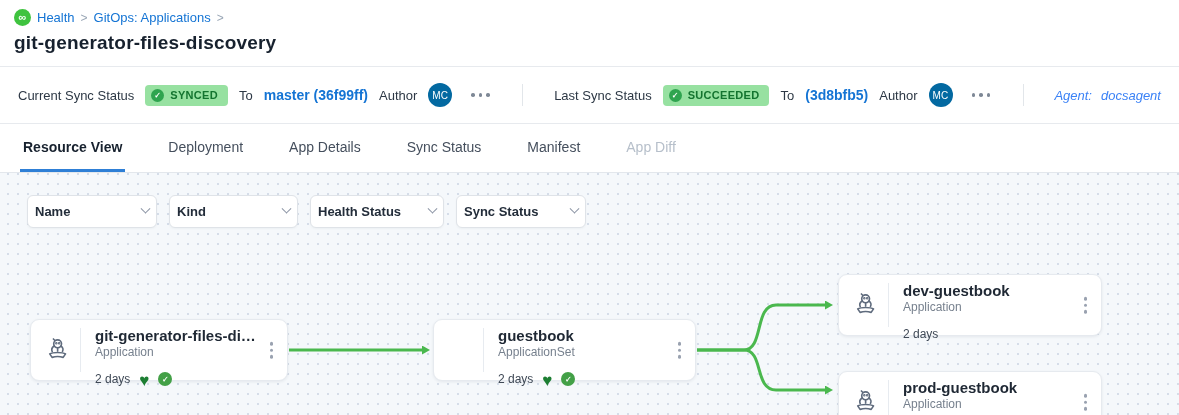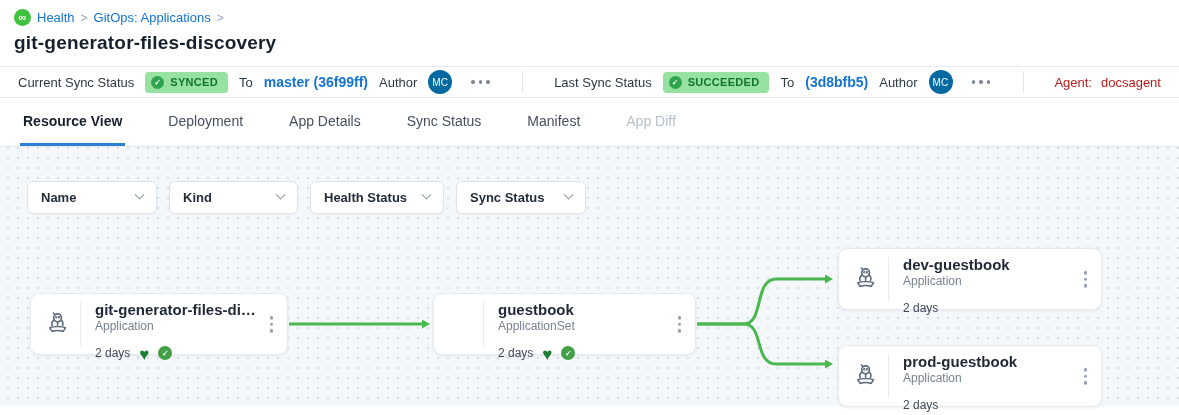--- a/index.html
+++ b/index.html
@@ -10,58 +10,58 @@
   .app-header { height:66px; padding:9px 0 0 14px; background:#fff; }
   .breadcrumb { display:flex; align-items:center; gap:6px; font-size:13px; }
   .bc-icon { width:17px; height:17px; border-radius:50%; background:#3fc33f; color:#fff;
              display:inline-flex; align-items:center; justify-content:center;
              font-size:11px; font-weight:700; line-height:1; }
   .bc-link { color:#1474d4; text-decoration:none; cursor:pointer; }
   .bc-sep { color:#9aa7b6; font-size:12px; }
   .page-title { margin-top:6px; font-size:19px; font-weight:700; color:#17212e; letter-spacing:.2px; }
 
   
-  .statusbar { height:32px; border-top:1px solid #e7eaee; border-bottom:1px solid #e7eaee;
+  .statusbar { height:58px; border-top:1px solid #e7eaee; border-bottom:1px solid #e7eaee;
                display:flex; align-items:center; padding:0 18px; justify-content:space-between; }
   .sync-group { display:flex; align-items:center; gap:11px; }
   .sb-label { font-size:13px; color:#2d3845; white-space:nowrap; }
   .badge { display:inline-flex; align-items:center; gap:6px; background:#97e1a1; color:#13742f;
            font-size:11px; font-weight:700; letter-spacing:.3px; padding:4px 10px 4px 6px;
            border-radius:4px; white-space:nowrap; }
   .badge-check { width:13px; height:13px; border-radius:50%; background:#2fa44f; color:#fff;
                  display:inline-flex; align-items:center; justify-content:center;
                  font-size:8px; font-weight:700; }
   .revision { font-size:14px; font-weight:700; color:#1474d4; text-decoration:none;
               cursor:pointer; white-space:nowrap; }
   .avatar { width:24px; height:24px; border-radius:50%; background:#0369a1; color:#fff;
             display:inline-flex; align-items:center; justify-content:center;
             font-size:10px; font-weight:400; letter-spacing:.3px;text-align:center; }
   .meatballs { display:inline-flex; gap:4px; margin-left:6px; cursor:pointer; padding:4px 2px; }
   .meatballs i { width:3.5px; height:3.5px; border-radius:50%; background:#7e8896; display:block; }
   .vdiv { width:1px; height:22px; background:#e2e6ea; }
-  .agent { display:flex; align-items:flex-start; gap:9px; font-size:13px; color:#b91c1c; white-space:nowrap; }
+  .agent { display:flex; align-items:flex-start; gap:9px; font-size:13px; color:#3b82f6; white-space:nowrap;font-style:italic; }
 
   
   .tabbar { height:49px; border-bottom:1px solid #e3e7ec; display:flex; align-items:stretch;
             gap:40px; padding-left:20px; }
   .tab { font-size:14px; color:#454f5d; display:flex; align-items:center; padding:0 3px;
          border-bottom:3px solid transparent; cursor:pointer; white-space:nowrap; }
   .tab.active { color:#17212e; font-weight:700; border-bottom-color:#2e7fd6; }
   .tab.disabled { color:#b6bfca; cursor:default; }
 
   
   .graph { position:relative; height:259px; background-color:#f5f8fb;
            background-image:radial-gradient(#d5dde9 1px, rgba(0,0,0,0) 1.3px);
            background-size:10px 10px; background-position:3px 6px; }
 
   .filterbar { position:absolute; left:27px; top:22px; display:flex; gap:12px; }
   .filter { height:33px; background:#fff; border:1px solid #dfe3e8; border-radius:6px;
             display:flex; align-items:center; justify-content:space-between;
-            padding:0 13px; font-size:13px; font-weight:600; color:#232d3a; cursor:pointer;
-            box-shadow:0 1px 2px rgba(25,39,62,.04);margin-top:12px; }
+            padding:0 7px; font-size:13px; font-weight:600; color:#232d3a; cursor:pointer;
+            box-shadow:0 1px 2px rgba(25,39,62,.04); }
   .filter .chev { width:7px; height:7px; border-right:1.6px solid #8a93a3;
                   border-bottom:1.6px solid #8a93a3; transform:rotate(45deg) translate(-2px,-2px); }
   .f-name { width:130px; } .f-kind { width:129px; } .f-health { width:134px; } .f-sync { width:130px; }
 
   .edges { position:absolute; left:0; top:0; width:1179px; height:259px; pointer-events:none; }
 
   .node { position:absolute; height:62px; background:#fff; border:1px solid #e6eaef;
           border-radius:9px; box-shadow:0 1px 3px rgba(25,39,62,.08);
           display:flex; align-items:stretch; }
   .node1 { left:30px;  top:146px; width:258px; }

